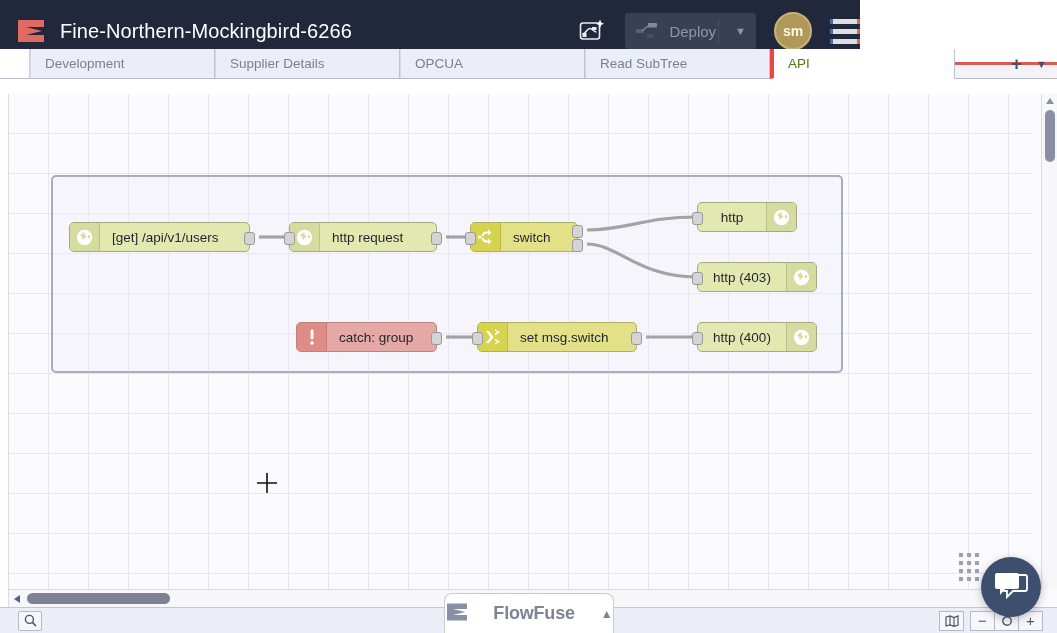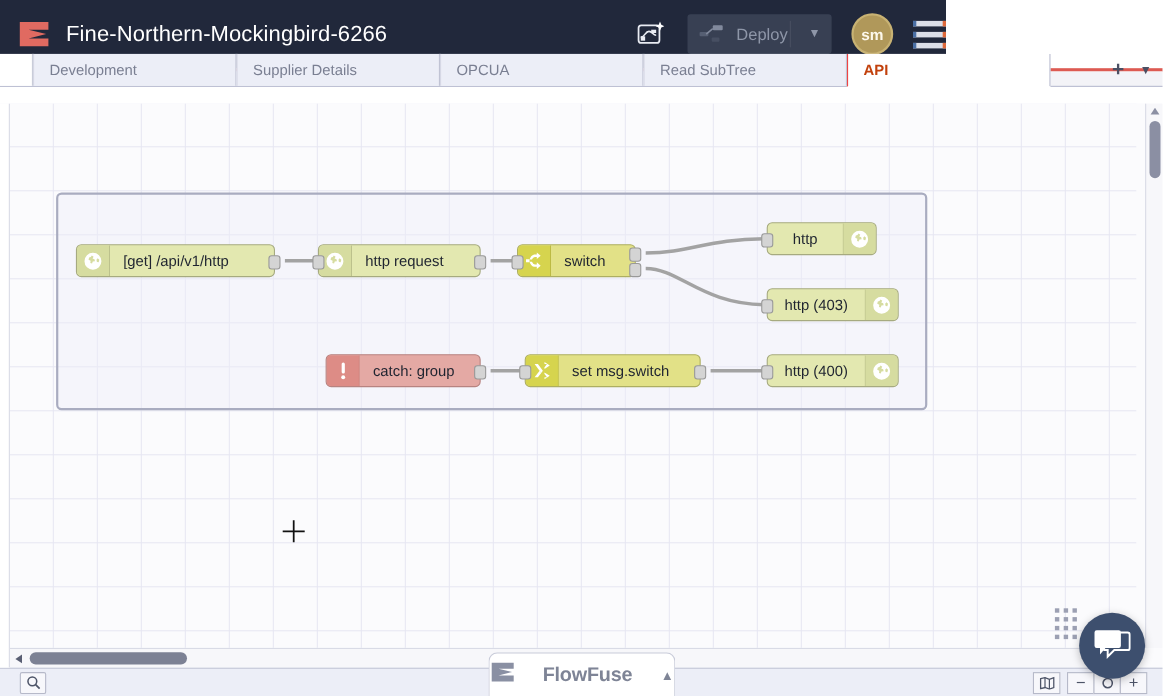--- a/index.html
+++ b/index.html
@@ -82,22 +82,22 @@
     height: 29px; width: 185px;
     background: #eceef7;
     border-right: 1px solid #c0c3d4;
     border-left: 1px solid #d6d8e5;
     display: flex; align-items: center;
     padding-left: 14px;
     font-size: 13.5px; color: #7a7f92;
     cursor: pointer; white-space: nowrap; overflow: hidden;
   }
   .tab.active {
-    background: #ffffff; color: #c2410c; font-weight: bold;
-    border-left: 1px solid #ef4444; border-right: 1px solid #b9bcd0;
+    background: #ffffff; color: #4d7c0f; font-weight: normal;
+    border-left: 4px solid #ef4444; border-right: 1px solid #b9bcd0;
     border-bottom: 1px solid #ffffff;
     position: relative; z-index: 3; margin-bottom: -1px;
     height: 30px;
   }
   .tab-actions {
     margin-left: auto; display:flex; align-items:center; height:29px;
     padding-right: 10px; gap: 14px;
   }
   .tab-add { font-size: 19px; color: #4a4f63; cursor: pointer; line-height: 1; font-weight:bold;}
   .tab-caret { font-size: 11px; color: #4a4f63; cursor: pointer; }
@@ -327,21 +327,21 @@
           <path d="M628 243 C645 243 662 243 679 243"></path>
         </g>
       </svg>
 
       <div class="node n-http" style="left:60px; top:128px; width:181px;">
         <span class="nicon left">
           <svg width="17" height="17" viewBox="0 0 17 17">
             <path d="M8.5.8a7.7 7.7 0 1 0 0 15.4 7.7 7.7 0 0 0 0-15.4zm-1 2.4 1.6 1.3-1 1.5 1.8.6.4 1.9-2 .2-.6 1.9-1.6-.6.3-2-1.9-.9.5-2 1.5-.4zm5.3 2.6 1.5 1.3-.6 2.3-1.6-.3-.4-2z" fill="#ffffff"></path>
           </svg>
         </span>
-        <span class="nlabel">[get] /api/v1/http</span>
+        <span class="nlabel">[get] /api/v1/users</span>
         <span class="port out"></span>
       </div>
 
       <div class="node n-http" style="left:280px; top:128px; width:148px;">
         <span class="nicon left">
           <svg width="17" height="17" viewBox="0 0 17 17">
             <path d="M8.5.8a7.7 7.7 0 1 0 0 15.4 7.7 7.7 0 0 0 0-15.4zm-1 2.4 1.6 1.3-1 1.5 1.8.6.4 1.9-2 .2-.6 1.9-1.6-.6.3-2-1.9-.9.5-2 1.5-.4zm5.3 2.6 1.5 1.3-.6 2.3-1.6-.3-.4-2z" fill="#ffffff"></path>
           </svg>
         </span>
         <span class="nlabel">http request</span>

